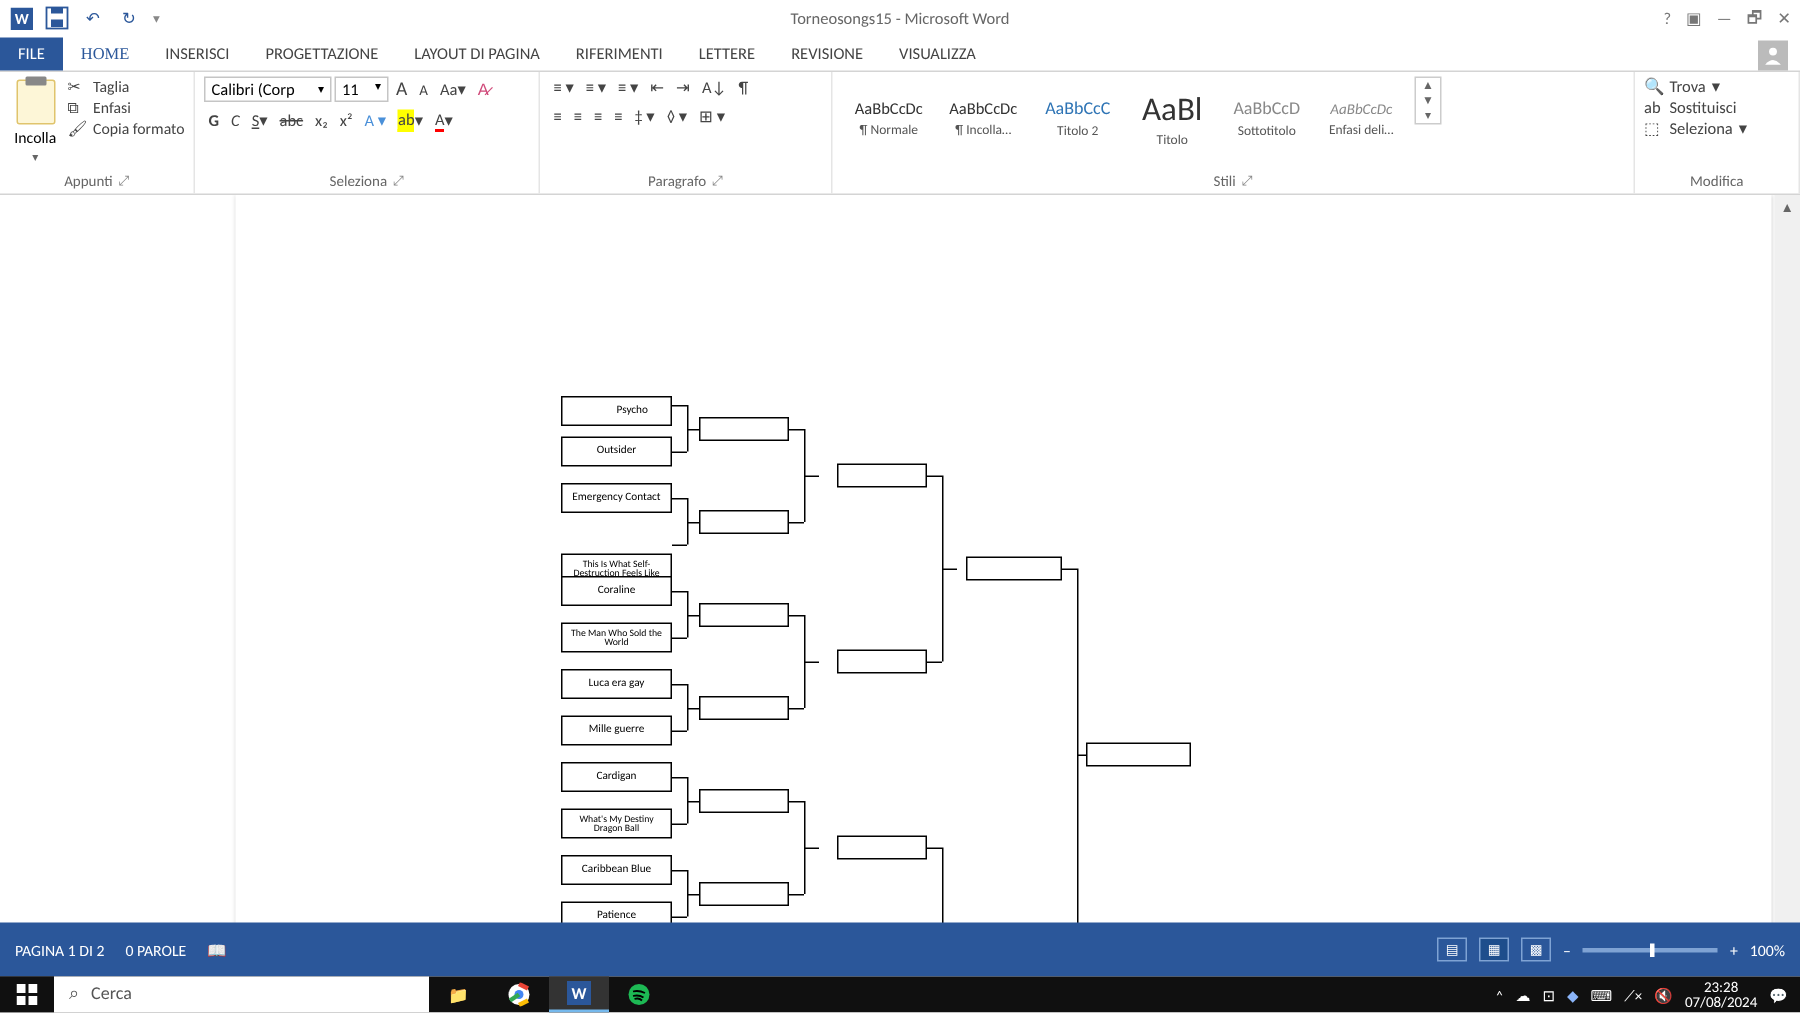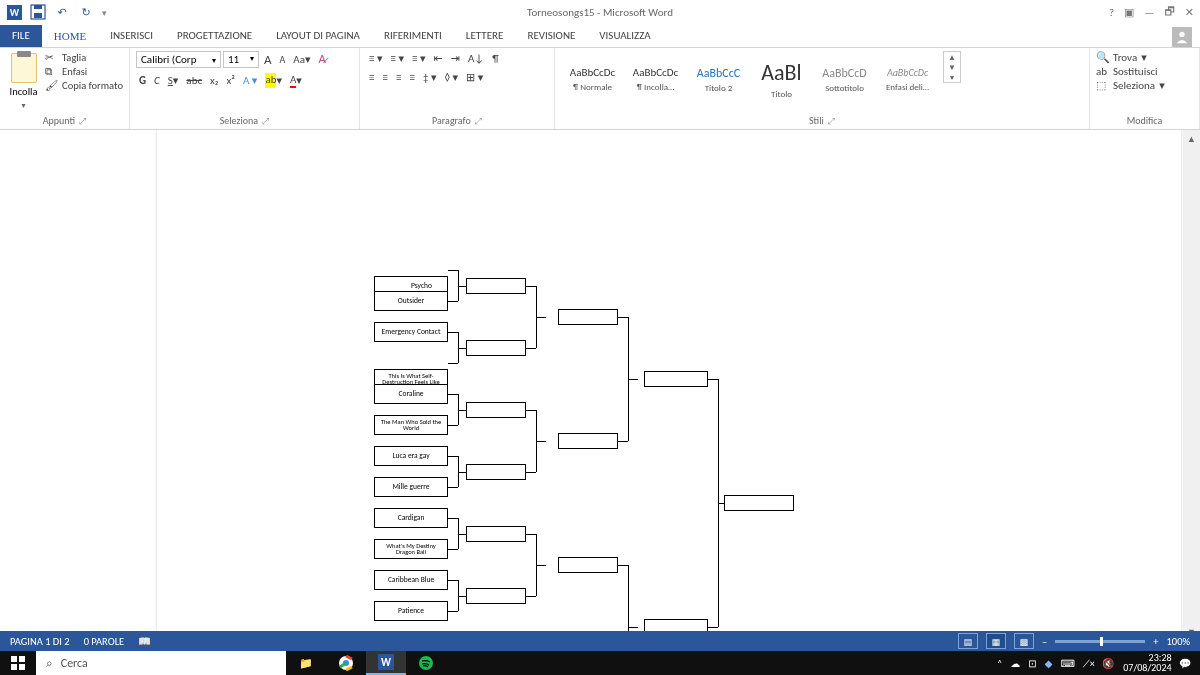--- a/index.html
+++ b/index.html
@@ -47,33 +47,33 @@
   .doc-area { position:absolute; top:130px; left:0; right:0; bottom:35px; background:#fff; overflow:hidden;}
   .page { position:absolute; left:157px; top:0; width:1024px; height:520px; background:#fff; box-shadow: 0 0 3px rgba(0,0,0,0.2);}
   
   .bracket { position:absolute; left:374px; top:130px; }
   .r1 { position:absolute; width:74px; height:20px; border:1px solid #000; font-size:7.5px; display:flex; align-items:center; justify-content:center; text-align:center; line-height:1; padding:0 2px; background:#fff;}
   .eb { position:absolute; border:1px solid #000; background:#fff;}
   .hline{position:absolute; height:1px; background:#000;}
   .vline{position:absolute; width:1px; background:#000;}
   .scroll-v { position:absolute; right:0; top:130px; bottom:35px; width:17px; background:#f0f0f0; display:flex; flex-direction:column; align-items:center;}
   .scroll-v .arrow{height:17px; width:100%; display:flex; align-items:center; justify-content:center; color:#666; font-size:9px;}
-  .statusbar { position:absolute; bottom:24px; left:0; right:0; height:20px; background:#2b579a; color:#fff; font-size:10.5px; display:flex; align-items:center; padding:0 10px; gap:14px;}
+  .statusbar { position:absolute; bottom:24px; left:0; right:0; height:36px; background:#2b579a; color:#fff; font-size:10.5px; display:flex; align-items:center; padding:0 10px; gap:14px;}
   .statusbar .right{margin-left:auto; display:flex; align-items:center; gap:8px;}
   .view-btn{width:20px; height:16px; border:1px solid #7fa3d4; display:flex; align-items:center; justify-content:center; font-size:9px;}
   .zoom-track{width:90px; height:3px; background:#7fa3d4; position:relative;}
   .zoom-track::after{content:"";position:absolute; left:50%; top:-3px; width:3px; height:9px; background:#fff;}
   .taskbar { position:absolute; bottom:0; left:0; right:0; height:24px; background:#101010; display:flex; align-items:center; color:#fff; font-size:11px;}
   .start{width:36px; height:100%; display:flex; align-items:center; justify-content:center; background:#101010;}
   .search{flex:0 0 250px; height:100%; background:#fff; color:#555; display:flex; align-items:center; gap:8px; padding:0 10px; font-size:12px;}
   .task-icons{display:flex; gap:0;}
   .task-icons .ti{width:40px; height:24px; display:flex; align-items:center; justify-content:center;}
   .ti.active{background:#333; border-bottom:2px solid #76b9ed;}
   .tray{margin-left:auto; display:flex; align-items:center; gap:8px; padding-right:8px; font-size:10px;}
-  .clock{display:flex; flex-direction:column; align-items:flex-end; line-height:1; font-size:10px;}
+  .clock{display:flex; flex-direction:column; align-items:center; line-height:1; font-size:10px;}
 </style>
 </head>
 <body>
 
 <div class="titlebar">
   <div class="qat">
     <span class="qat-icon word-icon">
       <svg viewBox="0 0 16 16">
           <rect width="16" height="16" fill="#2b579a"></rect>
           <text x="3" y="12" font-size="11" fill="#fff" font-family="Calibri" font-weight="bold">W</text>
@@ -264,21 +264,21 @@
     </div>
     <div class="group-label">
         <span>Modifica</span>
       </div>
   </div>
 </div>
 
 <div class="doc-area">
   <div class="page"></div>
   <div class="bracket" id="bracket">
-      <div class="r1" style="left: 0px; top: 16px; padding-left: 23px;">Psycho</div>
+      <div class="r1" style="left: 0px; top: 4px; padding-left: 23px;">Psycho</div>
       <div class="r1" style="left: 0px; top: 31px;">Outsider</div>
       <div class="r1" style="left: 0px; top: 62px;">Emergency Contact</div>
       <div class="r1" style="left: 0px; top: 109px; font-size: 6.5px;">This Is What Self-Destruction Feels Like</div>
       <div class="r1" style="left: 0px; top: 124px;">Coraline</div>
       <div class="r1" style="left: 0px; top: 155px; font-size: 6.5px;">The Man Who Sold the World</div>
       <div class="r1" style="left: 0px; top: 186px;">Luca era gay</div>
       <div class="r1" style="left: 0px; top: 217px;">Mille guerre</div>
       <div class="r1" style="left: 0px; top: 248px;">Cardigan</div>
       <div class="r1" style="left: 0px; top: 279px; font-size: 6.5px;">What's My Destiny Dragon Ball</div>
       <div class="r1" style="left: 0px; top: 310px;">Caribbean Blue</div>

